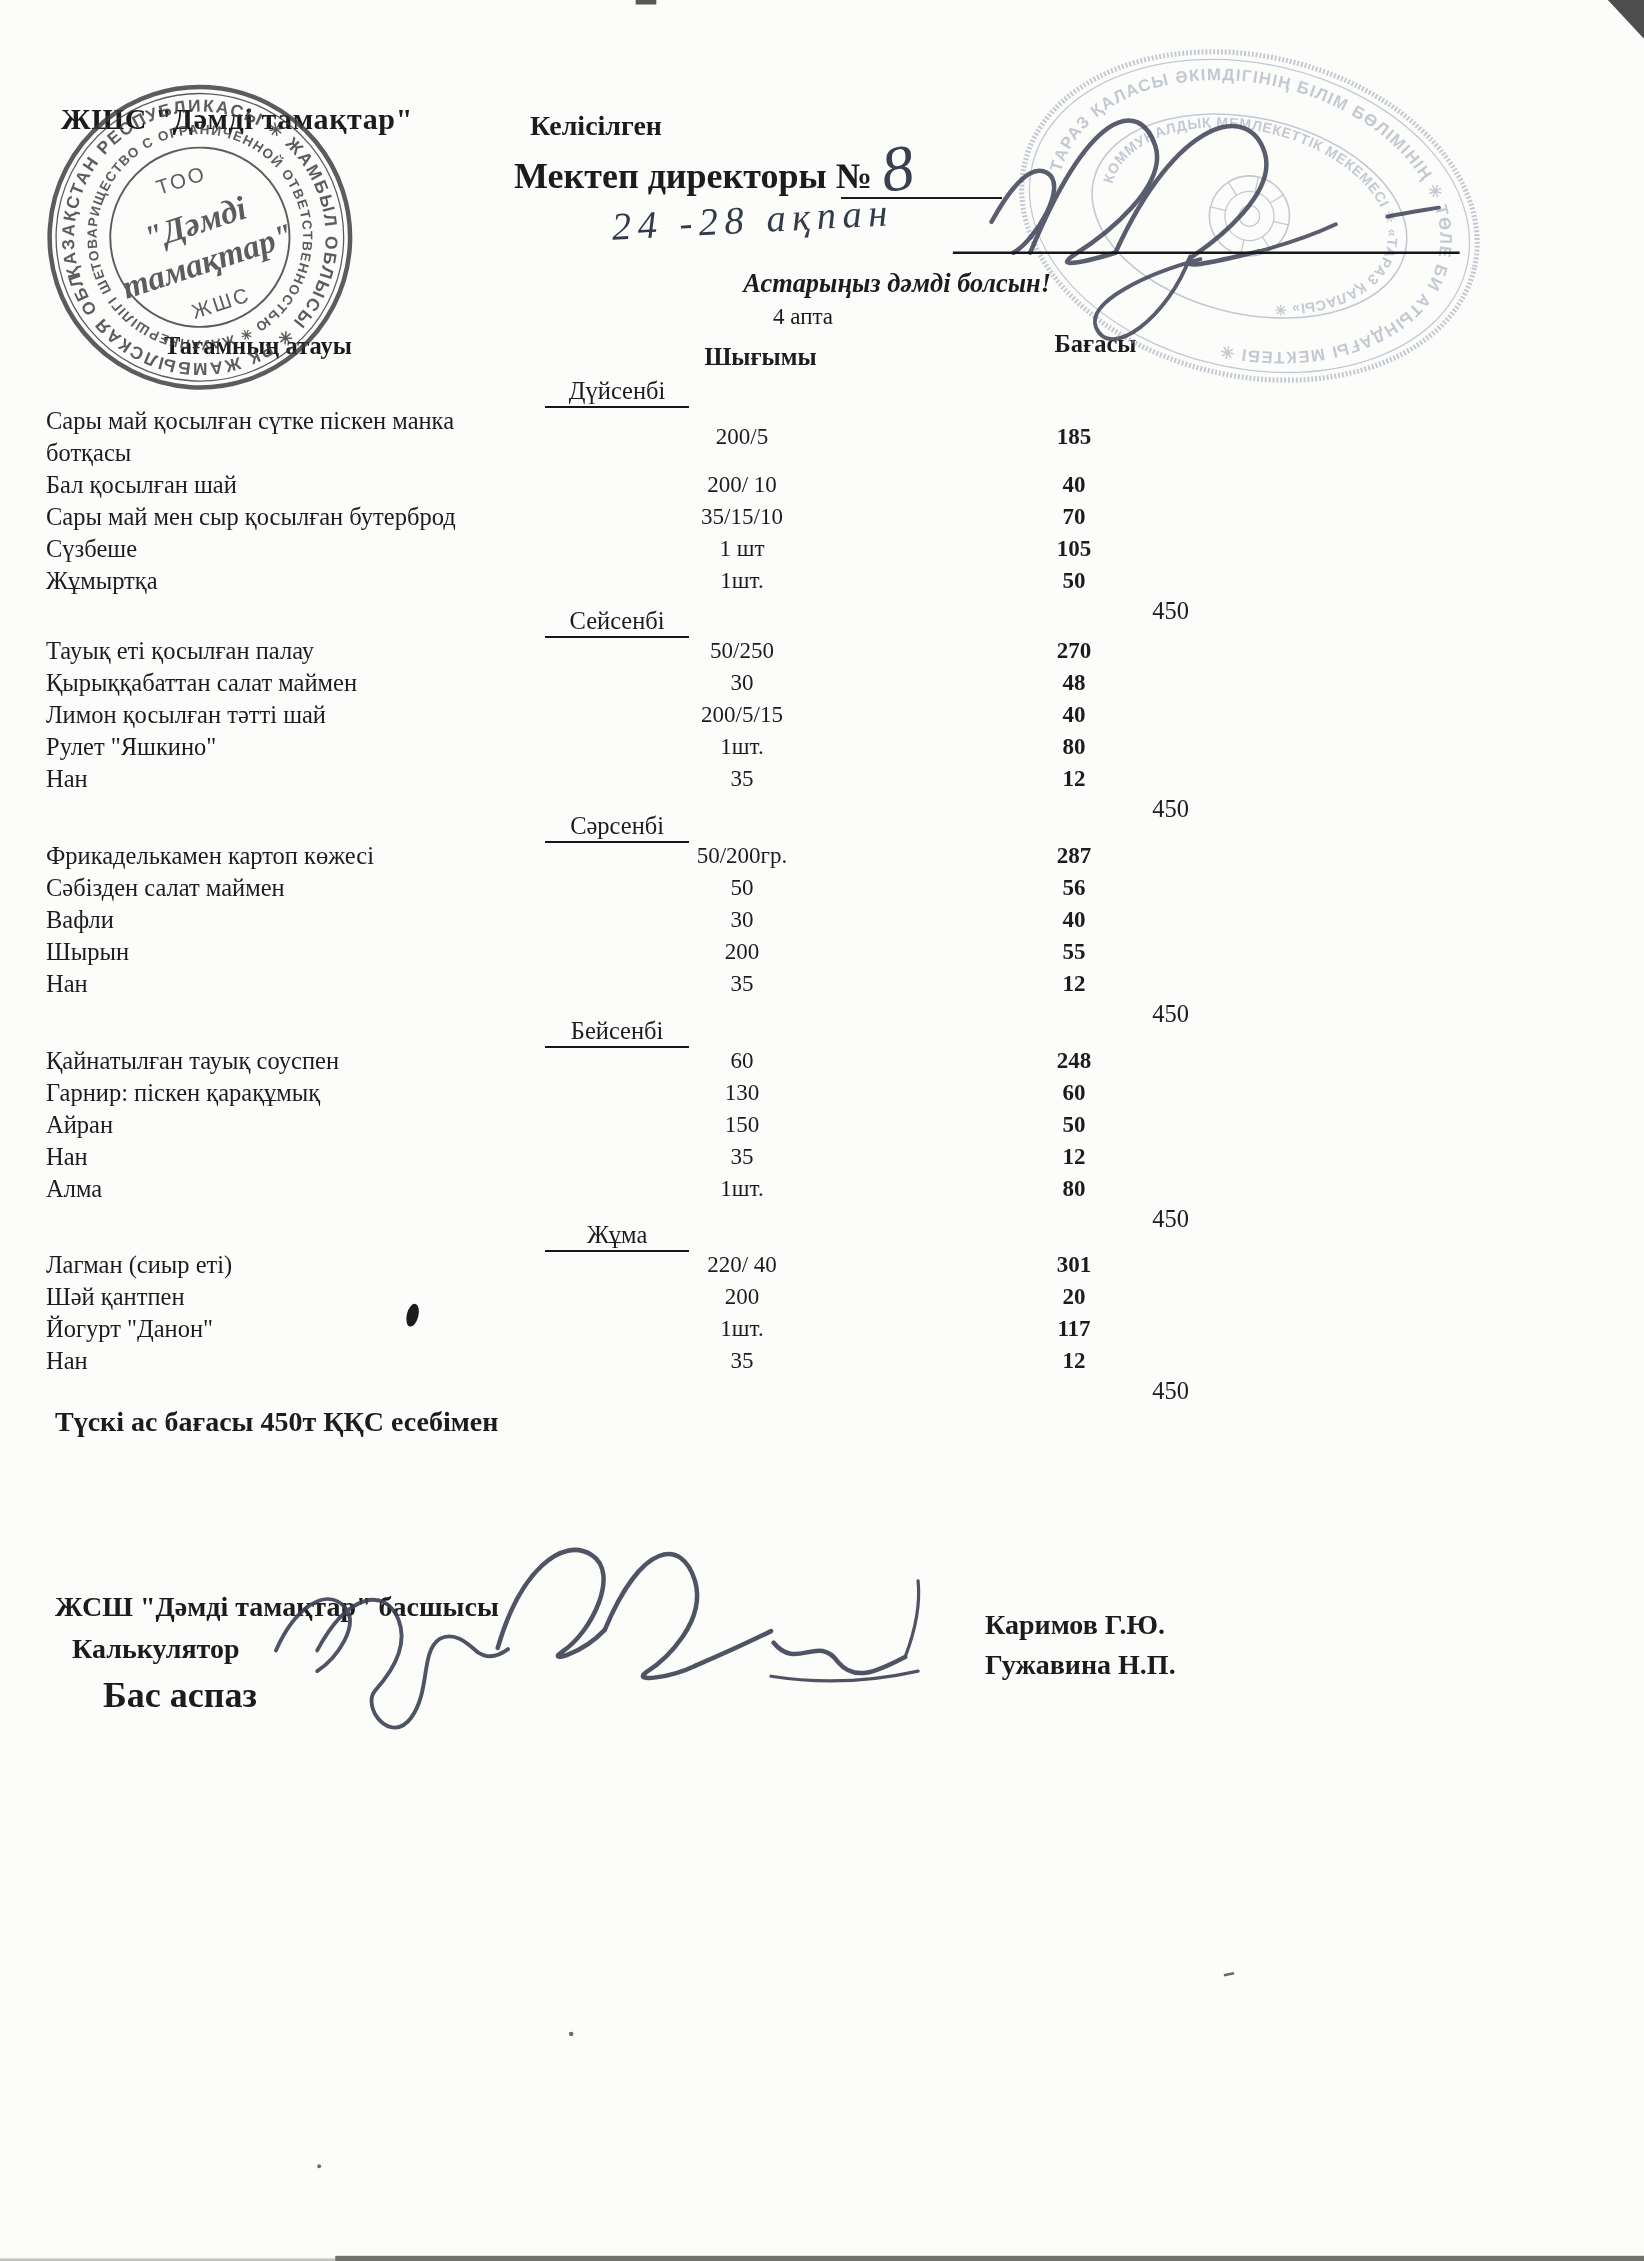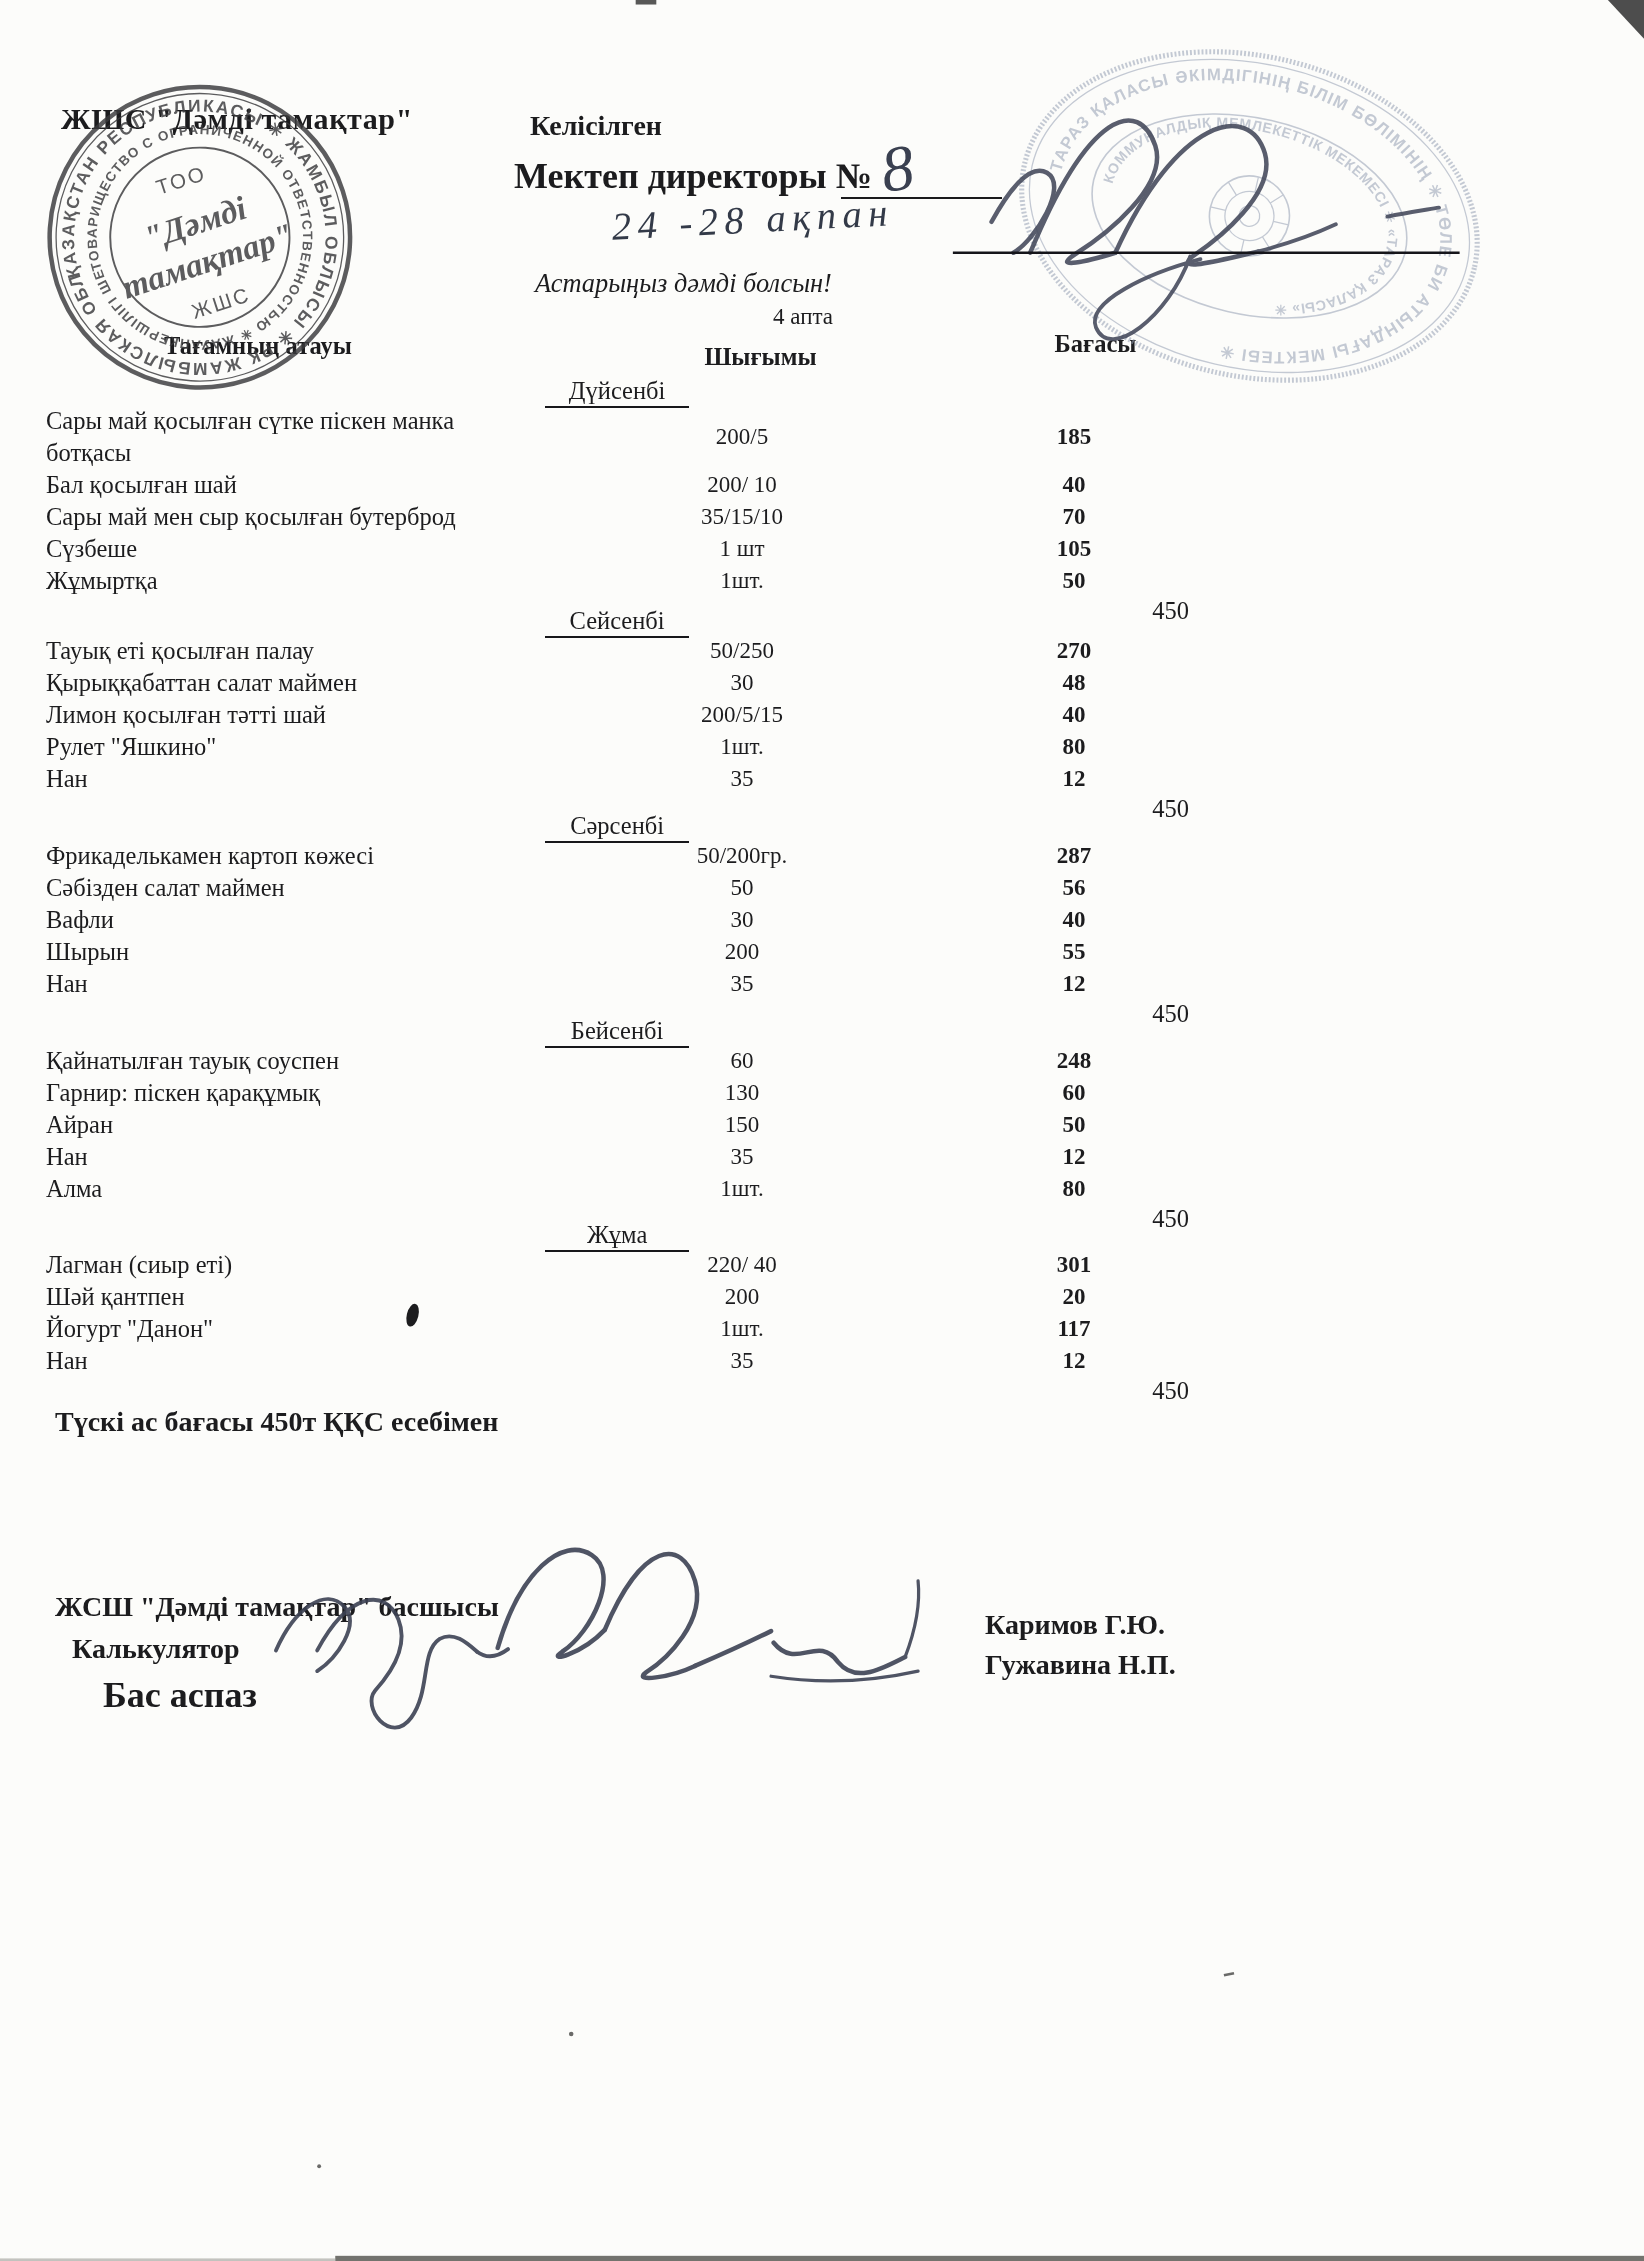--- a/index.html
+++ b/index.html
@@ -7,21 +7,21 @@
     position:relative; width:1644px; height:2261px;
     background:#fcfcfa; overflow:hidden;
     font-family:"Liberation Serif", serif; color:#1c1c1e;
   }
   .abs { position:absolute; }
 
   .title        { left:61px;  top:102px; font-size:30px; font-weight:bold; letter-spacing:0.6px; }
   .agreed       { left:530px; top:110px; font-size:28px; font-weight:bold; }
   .director     { left:514px; top:155px; font-size:36px; font-weight:bold; }
   .dirline      { left:841px; top:197px; width:161px; border-top:2.6px solid #1a1a1c; }
-  .slogan       { left:535px; top:268px; width:516px; font-size:26.4px; font-weight:normal; font-style:italic; text-align:left; }
+  .slogan       { left:535px; top:268px; width:516px; font-size:26.4px; font-weight:bold; font-style:italic; text-align:right; }
   .week         { left:545px; top:304px; width:516px; font-size:23px; text-align:center; }
   .col-name     { left:129px;  top:332px; width:258px; font-size:24.5px; font-weight:bold; text-align:center; }
   .col-out      { left:664px; top:343px; width:193px; font-size:24.5px; font-weight:bold; text-align:center; }
   .col-price    { left:999px; top:330px; width:193px; font-size:24.5px; font-weight:bold; text-align:center; }
 
   .day { position:absolute; left:0; width:1632px; }
   .day-head  { height:28px; padding-left:545px; }
   .day-title { display:inline-block; min-width:139px; text-align:center; font-size:24.5px;
                border-bottom:2.6px solid #17171a; padding:0 2.6px 1.3px 2.6px; }
   .row { display:grid; grid-template-columns:464px 464px 200px; padding-left:46px;

